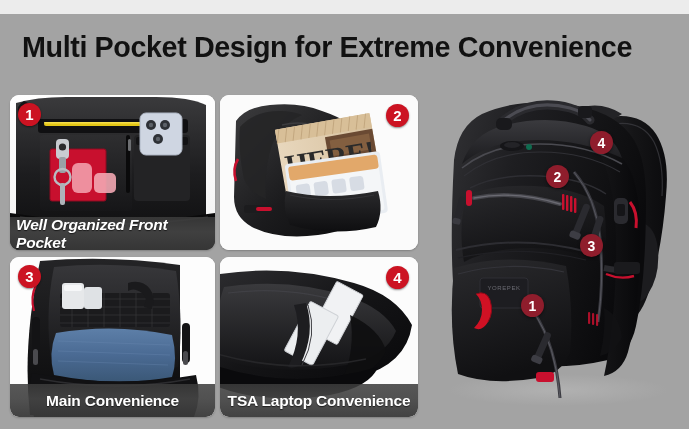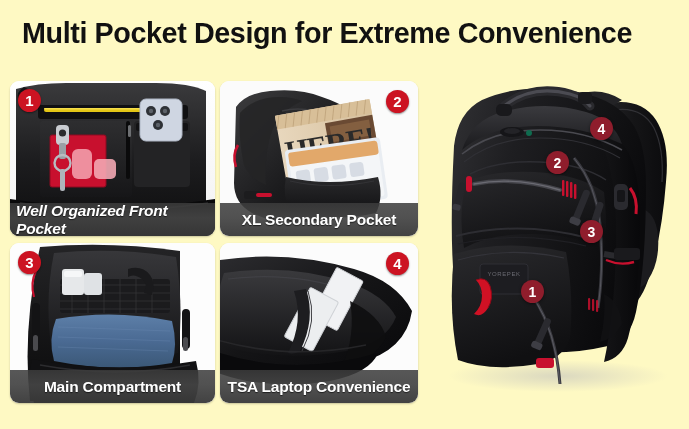--- a/index.html
+++ b/index.html
@@ -3,21 +3,21 @@
 <meta charset="utf-8">
 <style>
   * { box-sizing: border-box; margin: 0; padding: 0; }
   html, body {
     width: 689px; height: 429px;
     overflow: hidden;
     font-family: "Liberation Sans", sans-serif;
   }
   body { background: #ececec; position: relative; }
 
-  #canvas { position: absolute; inset: 0; background: #fef9c3; }
+  #canvas { position: absolute; inset: 0; background: #a3a3a3; margin-top: 14px; }
 
   
   .title {
     position: absolute;
     left: 22px; top: 17px;
     font-size: 29px;
     font-weight: bold;
     letter-spacing: -0.4px;
     color: #111111;
     white-space: nowrap;
@@ -215,21 +215,20 @@
           </g>
         </g>
         <path d="M66 96 q42 10 92 0 q6 20 -2 36 q-44 10 -86 -2 q-8 -16 -4 -34 z" fill="url(#p2flap)"></path>
         <path d="M70 100 q40 9 84 0" fill="none" stroke="#333336" stroke-width="1.2"></path>
         <path d="M18 64 q-6 10 -2 22" fill="none" stroke="#c8102e" stroke-width="2.6"></path>
         <rect x="24" y="110" width="30" height="8" rx="3" fill="#1c1c1e"></rect>
         <rect x="36" y="112" width="16" height="4" rx="2" fill="#c8102e"></rect>
       </svg>
     </div>
     <div class="badge tr">2</div>
-    <div class="caption-bar center">XL Secondary Pocket</div>
   </div>
 
   <div class="panel" id="panel3" style="left:10px; top:243px; width:205px; height:160px;">
     <div class="photo">
       <svg width="205" height="160" viewBox="0 0 205 160">
         <defs>
           <linearGradient id="p3in" x1="0" y1="0" x2="0" y2="1">
             <stop offset="0" stop-color="#37373a"></stop>
               <stop offset="1" stop-color="#141416"></stop>
           </linearGradient>
@@ -272,21 +271,21 @@
         <path d="M22 116 q82 16 164 2 q6 22 -2 42 h-160 q-8 -22 -2 -44 z" fill="#111113"></path>
         <path d="M30 122 q76 14 150 0" fill="none" stroke="#2c2c2f" stroke-width="1.4"></path>
         <rect x="22" y="60" width="8" height="46" rx="4" fill="#131315"></rect>
         <rect x="23" y="92" width="5" height="16" rx="2.5" fill="#4a4a4e"></rect>
         <rect x="172" y="66" width="8" height="40" rx="4" fill="#131315"></rect>
         <rect x="173" y="94" width="5" height="14" rx="2.5" fill="#4a4a4e"></rect>
         <path d="M26 28 q-6 12 -2 26" fill="none" stroke="#c8102e" stroke-width="2.2"></path>
       </svg>
     </div>
     <div class="badge tl">3</div>
-    <div class="caption-bar center">Main Compartment</div>
+    <div class="caption-bar center">Main Convenience</div>
   </div>
 
   <div class="panel" id="panel4" style="left:220px; top:243px; width:198px; height:160px;">
     <div class="photo">
       <svg width="198" height="160" viewBox="0 0 198 160">
         <defs>
           <linearGradient id="p4a" x1="0" y1="0" x2="1" y2="1">
             <stop offset="0" stop-color="#2d2d30"></stop>
               <stop offset="0.5" stop-color="#141416"></stop>
               <stop offset="1" stop-color="#08080a"></stop>

